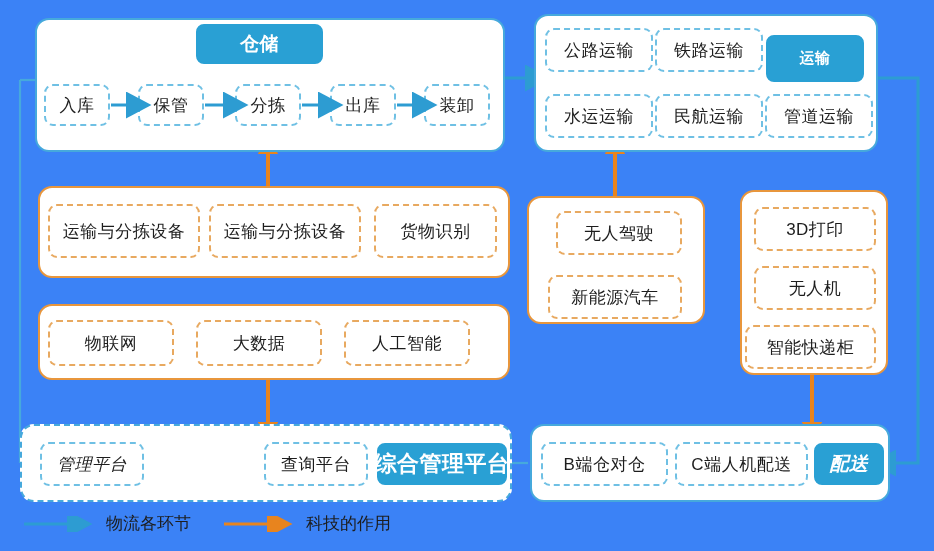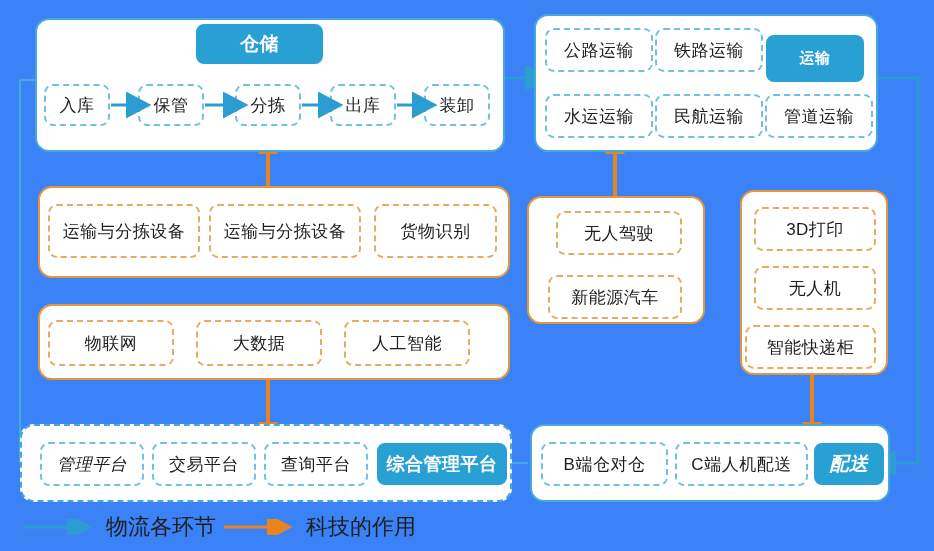--- a/index.html
+++ b/index.html
@@ -46,21 +46,21 @@
   .chip.solid-blue{
     border:2px solid #29A0D4;
     background:#29A0D4;
     color:#ffffff;
     font-weight:bold;
     border-radius:8px;
   }
 
   
   .legend-item{position:absolute;display:flex;align-items:center;}
-  .legend-label{font-size:22px;color:#1d1d1d;margin-left:12px;white-space:nowrap;}
+  .legend-label{font-size:17px;color:#1d1d1d;margin-left:12px;white-space:nowrap;}
   .legend-arrow{display:block;}
 </style>
 </head>
 <body>
 
 <div id="canvas">
 
   <svg id="wires" viewBox="0 0 934 551" xmlns="http://www.w3.org/2000/svg">
     <defs>
       <marker id="bluehead" markerWidth="9" markerHeight="9" refX="1" refY="4.5" orient="auto" markerUnits="strokeWidth">
@@ -143,23 +143,22 @@
 
   <div class="group orange" style="left:740px;top:190px;width:148px;height:185px;">
   </div>
   <div class="chip d-orange" style="left:754px;top:207px;width:122px;height:44px;">3D打印</div>
   <div class="chip d-orange" style="left:754px;top:266px;width:122px;height:44px;">无人机</div>
   <div class="chip d-orange" style="left:745px;top:325px;width:131px;height:44px;">智能快递柜</div>
 
   <div class="group blue-dashed" style="left:20px;top:424px;width:492px;height:78px;">
   </div>
   <div class="chip d-blue" style="left:40px;top:442px;width:104px;height:44px;font-style:italic;">管理平台</div>
-  <div class="chip d-blue" style="left:152px;top:442px;width:104px;height:44px;">交易平台</div>
   <div class="chip d-blue" style="left:264px;top:442px;width:104px;height:44px;">查询平台</div>
-  <div class="chip solid-blue" style="left:377px;top:443px;width:130px;height:42px;font-size:18px;">综合管理平台</div>
+  <div class="chip solid-blue" style="left:377px;top:443px;width:130px;height:42px;font-size:22px;">综合管理平台</div>
 
   <div class="group blue" style="left:530px;top:424px;width:360px;height:78px;">
   </div>
   <div class="chip d-blue" style="left:541px;top:442px;width:127px;height:44px;">B端仓对仓</div>
   <div class="chip d-blue" style="left:675px;top:442px;width:133px;height:44px;">C端人机配送</div>
   <div class="chip solid-blue" style="left:814px;top:443px;width:70px;height:42px;font-size:19px;font-style:italic;">配送</div>
 
   <div class="legend-item" style="left:22px;top:512px;">
     <svg class="legend-arrow" width="72" height="16" viewBox="0 0 72 16" xmlns="http://www.w3.org/2000/svg">
       <defs>

